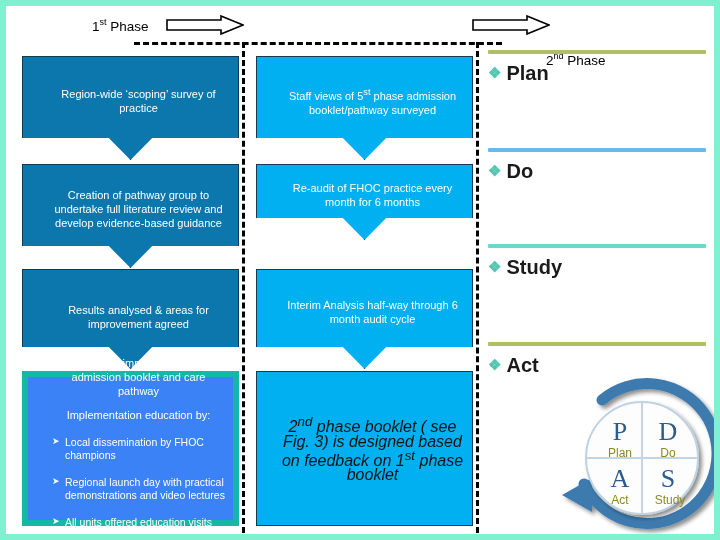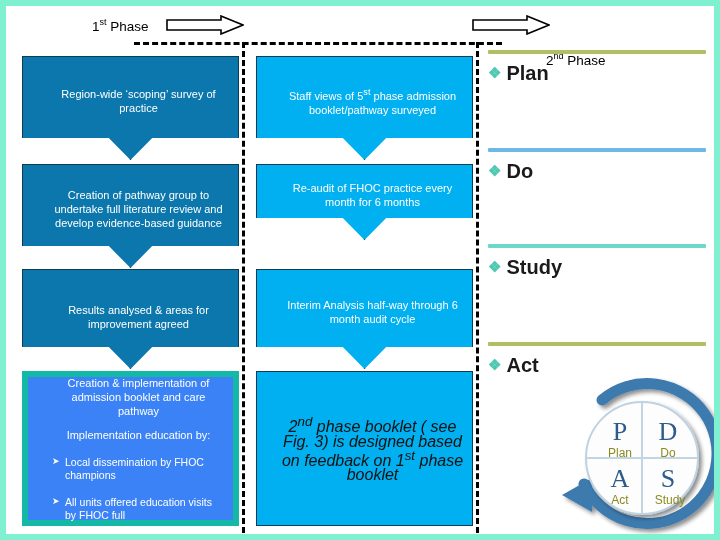--- a/index.html
+++ b/index.html
@@ -199,20 +199,21 @@
       </div>
     </div>
 
     <div class="chev plain dark" style="top:365px;height:155px;">
       <div class="inner">
         <span class="title">Creation &amp; implementation of admission booklet and care pathway</span>
         <span class="gap"></span>
         <span class="sub">Implementation education by:</span>
         <ul class="bullets">
           <li>Local dissemination by FHOC champions</li>
+          <li>Regional launch day with practical demonstrations and video lectures</li>
           <li>All units offered education visits by FHOC full</li>
         </ul>
       </div>
     </div>
   </div>
 
   <div class="col" id="col-mid">
 
     <div class="chev light" style="top:50px;height:104px;">
       <div class="inner">

